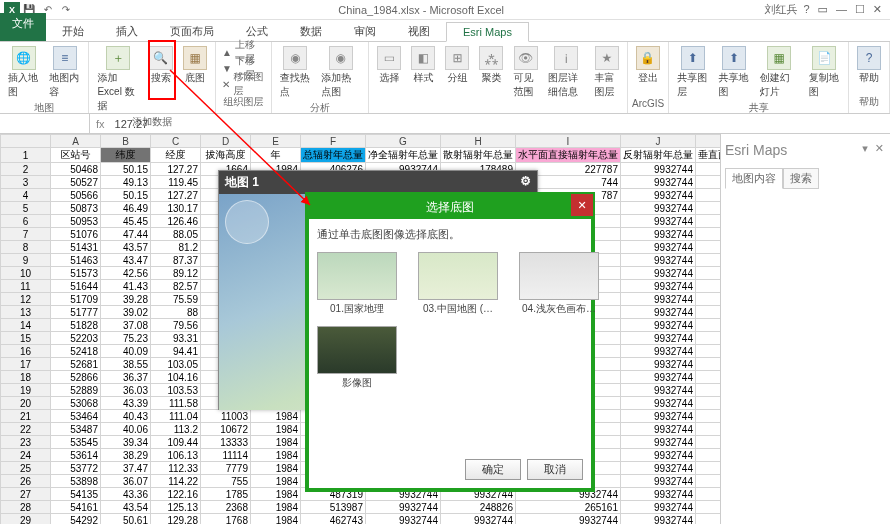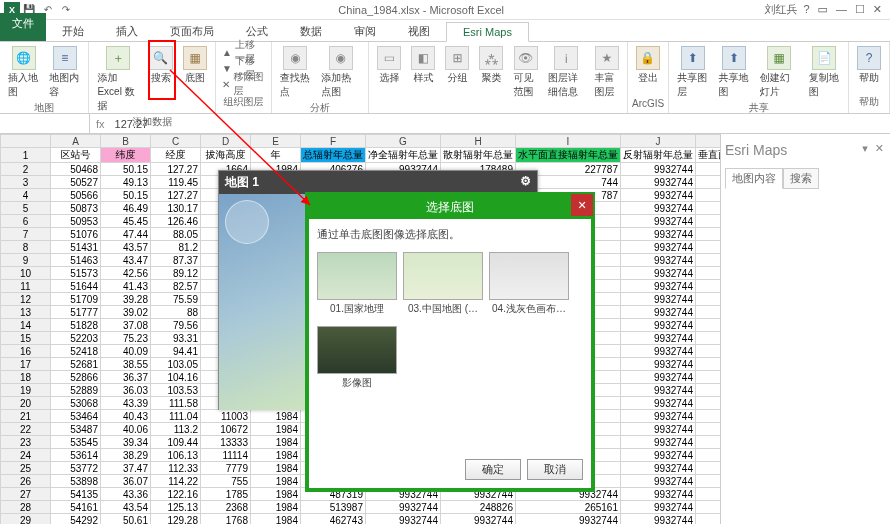--- a/index.html
+++ b/index.html
@@ -44,21 +44,21 @@
 .mapwin{position:absolute;left:218px;top:170px;width:320px;height:240px;background:#fff;border:1px solid #888;box-shadow:0 0 4px rgba(0,0,0,.3)}
 .mapwin-title{background:#444;color:#fff;font-size:12px;padding:3px 6px;display:flex;justify-content:space-between;font-weight:bold}
 .mapwin-body{height:216px;background:linear-gradient(160deg,#7aa3c8 0%,#a8c8d8 40%,#c8e0c0 70%,#e0e8d0 100%);position:relative}
 .compass{position:absolute;left:6px;top:6px;width:44px;height:44px;border-radius:50%;background:rgba(255,255,255,.25);border:1px solid rgba(255,255,255,.5)}
 
 .dialog{position:absolute;left:305px;top:192px;width:290px;height:300px;background:#fff;border:4px solid #1fa01f}
 .dialog-title{background:#1fa01f;color:#fff;text-align:center;padding:3px;font-size:12px;position:relative}
 .dialog-close{position:absolute;right:-2px;top:-2px;width:22px;height:22px;background:#c43030;color:#fff;display:flex;align-items:center;justify-content:center;font-size:11px}
 .dialog-body{padding:8px}
 .dialog-text{font-size:11px;color:#444;margin-bottom:10px}
-.thumb-row{display:flex;gap:6px;margin-bottom:6px}
+.thumb-row{display:flex;gap:21px;margin-bottom:6px}
 .thumb{width:80px}
 .thumb-img{width:80px;height:48px;border:1px solid #aaa;background:#cde}
 .thumb-img.t1{background:linear-gradient(#bcd8bc,#d8e8d0)}
 .thumb-img.t2{background:linear-gradient(#d8e8c8,#e8f0d8)}
 .thumb-img.t3{background:linear-gradient(#e0e0e0,#f0f0f0)}
 .thumb-img.t4{background:linear-gradient(#4a5a3a,#2a3a2a)}
 .thumb-label{font-size:10px;text-align:center;padding-top:2px;color:#444;white-space:nowrap;overflow:hidden}
 .dialog-btns{position:absolute;bottom:8px;right:8px;display:flex;gap:6px}
 .dbtn{padding:2px 16px;font-size:11px;border:1px solid #999;background:linear-gradient(#fdfdfd,#e8e8e8);color:#333}
 
@@ -242,28 +242,28 @@
             <th>F</th>
             <th>G</th>
             <th>H</th>
             <th>I</th>
             <th>J</th>
             <th>K</th>
           </tr>
           <tr>
             <td class="rowhead">1</td>
             <td style="text-align:center;background:#fff">区站号</td>
-            <td style="text-align:center;background:#f9a8d4">纬度</td>
+            <td style="text-align:center;background:#737373">纬度</td>
             <td style="text-align:center;background:#fff">经度</td>
             <td style="text-align:center;background:#fff">拔海高度</td>
             <td style="text-align:center;background:#fff">年</td>
             <td style="text-align:right;background:#0ea5e9">总辐射年总量</td>
             <td style="text-align:center;background:#fff">净全辐射年总量</td>
             <td style="text-align:center;background:#fff">散射辐射年总量</td>
-            <td style="text-align:center;background:#22c55e">水平面直接辐射年总量</td>
+            <td style="text-align:center;background:#f9a8d4">水平面直接辐射年总量</td>
             <td style="text-align:center;background:#fff">反射辐射年总量</td>
             <td style="text-align:center;background:#fff">垂直面直接辐{</td>
           </tr>
           <tr>
             <td class="rowhead">2</td>
             <td>50468</td>
             <td>50.15</td>
             <td>127.27</td>
             <td>1664</td>
             <td>1984</td>

